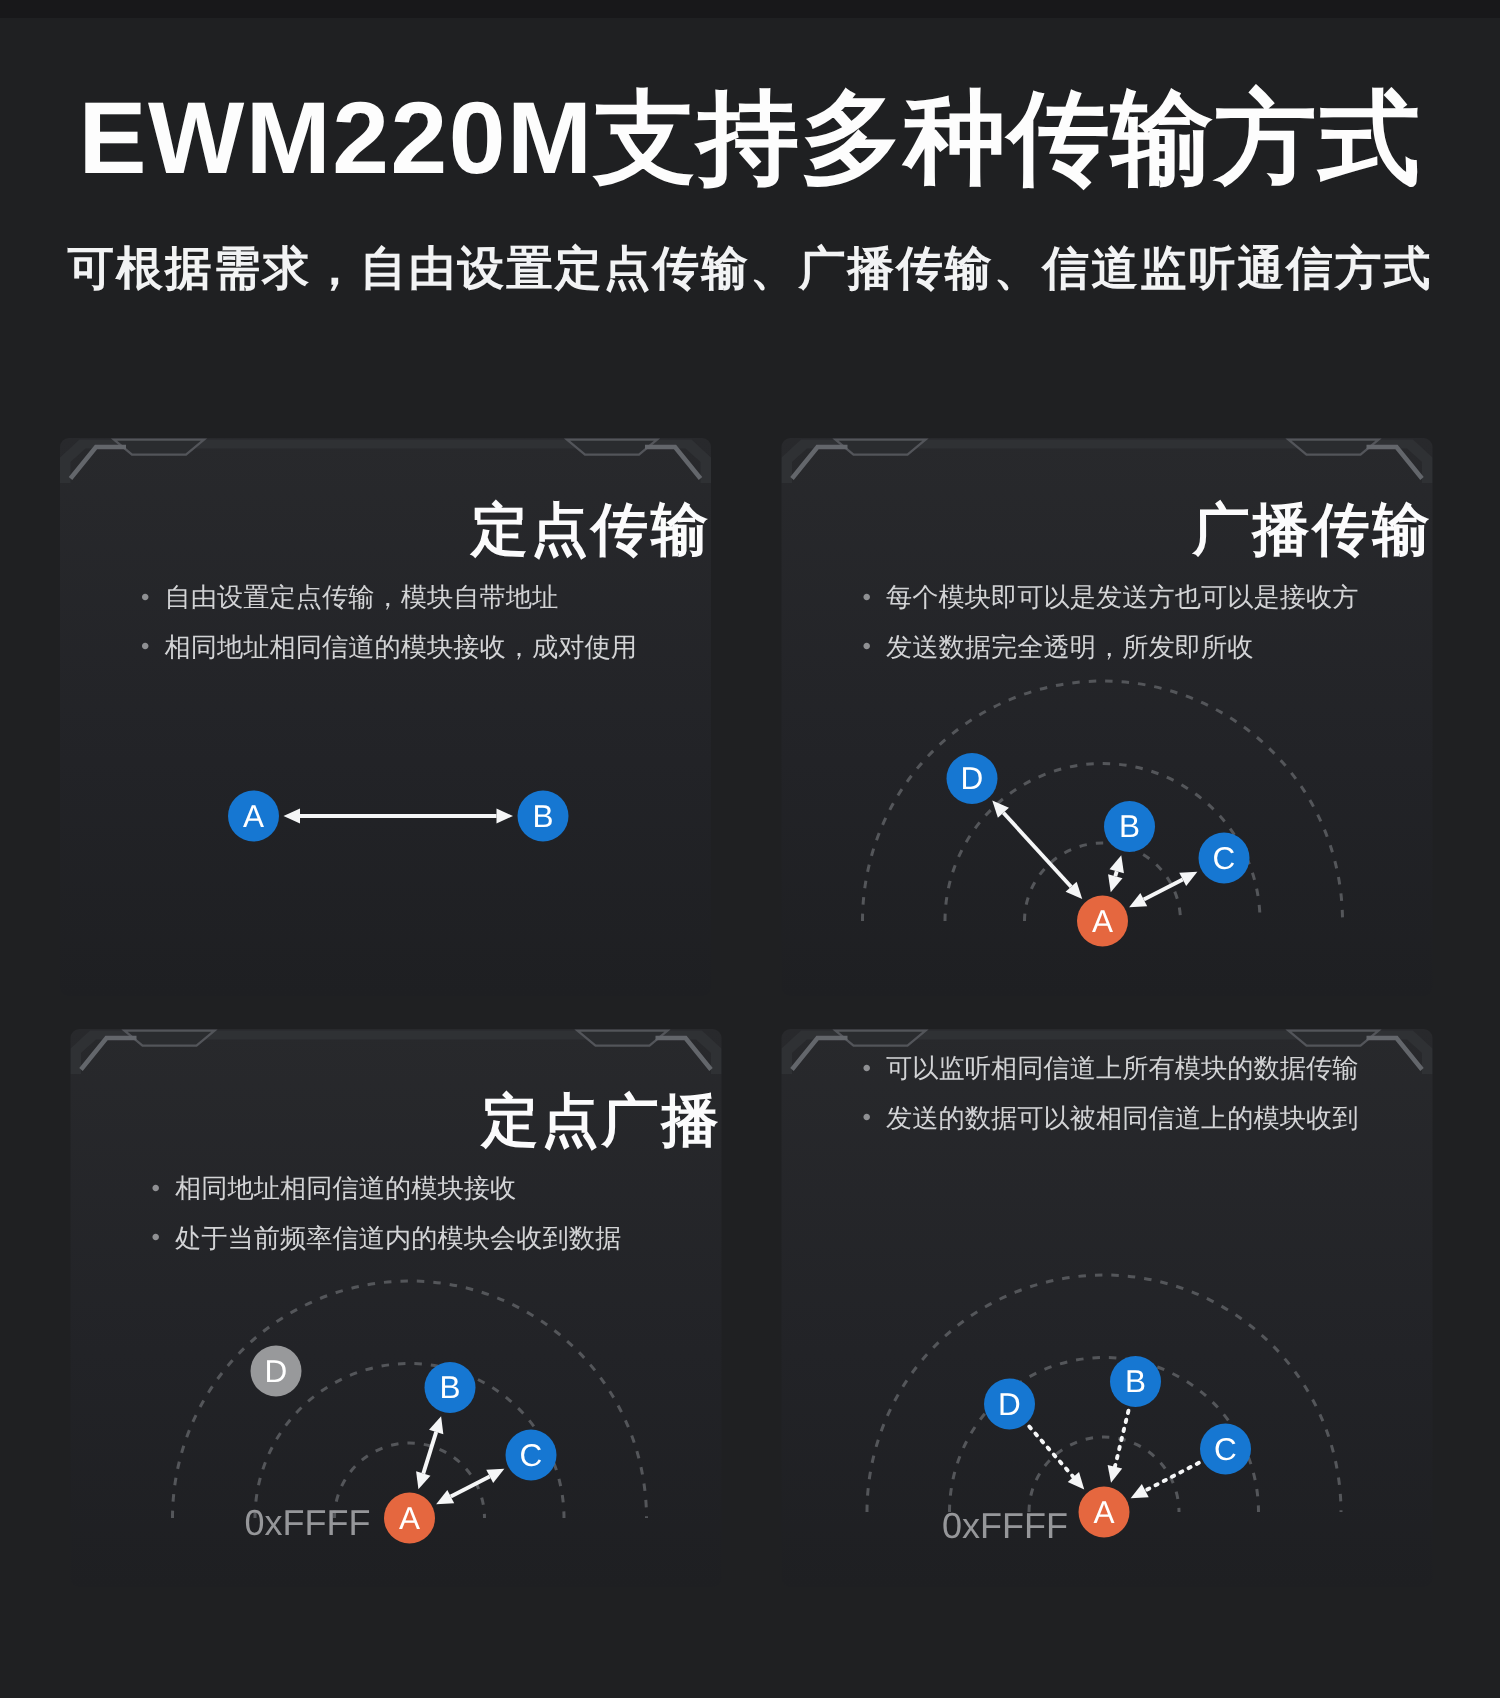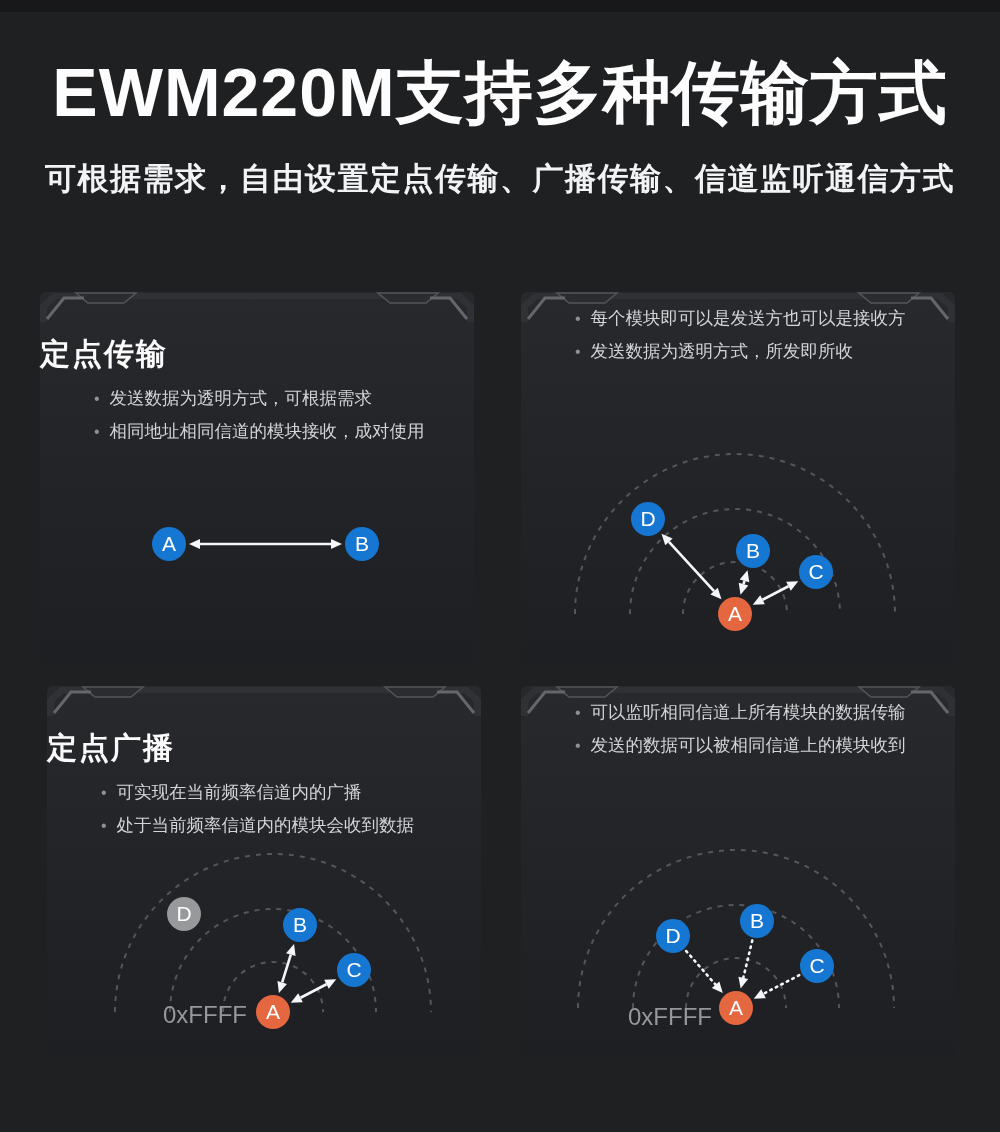--- a/index.html
+++ b/index.html
@@ -7,21 +7,21 @@
        font-family:"Liberation Sans","DejaVu Sans",sans-serif;}
   .top-strip{position:absolute;top:0;left:0;width:1000px;height:12px;background:#18181a;}
   header{position:absolute;top:0;left:0;width:1000px;text-align:center;}
   h1{margin:54px 0 0;font-size:68px;line-height:76px;font-weight:700;
      color:#fdfdfd;letter-spacing:1px;}
   .subtitle{margin:30px 0 0;font-size:31px;line-height:38px;font-weight:600;
      color:#f2f3f4;letter-spacing:1.5px;}
   .card{position:absolute;width:434px;height:372px;border-radius:6px;
      background:linear-gradient(180deg,#28292c 0%,#222327 58%,#1e1f22 100%);}
   .frame{position:absolute;top:0;left:0;display:block;}
-  .card-title{margin:44px 0 0;text-align:left;font-size:30px;line-height:36px;
+  .card-title{margin:44px 0 0;text-align:right;font-size:38px;line-height:36px;
      color:#fbfbfc;font-weight:700;letter-spacing:2px;}
   .bullets{list-style:none;margin:10px 0 0;padding:0 20px 0 54px;position:relative;z-index:2;}
   .bullets li{display:flex;align-items:flex-start;font-size:17.5px;line-height:33px;color:#d3d4d6;}
   .dot{color:#8f9093;margin-right:10px;font-size:16px;}
   .diagram{position:absolute;left:0;top:0;width:434px;height:372px;z-index:1;}
   .diagram text{font-family:"Liberation Sans","DejaVu Sans",sans-serif;}
 </style>
 </head>
 <body>
 
@@ -37,21 +37,21 @@
     <path d="M0,30 L0,13 L13,1 L421,1 L434,13 L434,30 L427,30 L427,16 L417,7 L17,7 L7,16 L7,30 Z" fill="#2f3134"></path>
     <path d="M36,1 L96,1 L84,11 L48,11 Z" fill="#2a2c2f" stroke="#53555a" stroke-width="1.5"></path>
     <path d="M338,1 L398,1 L386,11 L350,11 Z" fill="#2a2c2f" stroke="#53555a" stroke-width="1.5"></path>
     <polyline points="7,27 24,6 44,6" stroke="#63666b" stroke-width="3" fill="none"></polyline>
     <polyline points="390,6 410,6 427,27" stroke="#63666b" stroke-width="3" fill="none"></polyline>
   </svg>
   <h2 class="card-title">定点传输</h2>
   <ul class="bullets">
       <li>
         <span class="dot">•</span>
-        <span>发送数据为透明方式，可根据需求</span>
+        <span>自由设置定点传输，模块自带地址</span>
       </li>
       <li>
         <span class="dot">•</span>
         <span>相同地址相同信道的模块接收，成对使用</span>
       </li>
     </ul>
   <svg class="diagram" viewBox="0 0 434 372">
       <g>
         <line x1="160" y1="252" x2="291" y2="252" stroke="#f5f6f7" stroke-width="2.6"></line>
         <polygon points="302,252 291,257 291,247" fill="#f5f6f7"></polygon>
@@ -69,28 +69,29 @@
 </section>
 
 <section class="card" style="left:521px;top:292px">
   <svg class="frame" width="434" height="30" viewBox="0 0 434 30">
     <path d="M0,30 L0,13 L13,1 L421,1 L434,13 L434,30 L427,30 L427,16 L417,7 L17,7 L7,16 L7,30 Z" fill="#2f3134"></path>
     <path d="M36,1 L96,1 L84,11 L48,11 Z" fill="#2a2c2f" stroke="#53555a" stroke-width="1.5"></path>
     <path d="M338,1 L398,1 L386,11 L350,11 Z" fill="#2a2c2f" stroke="#53555a" stroke-width="1.5"></path>
     <polyline points="7,27 24,6 44,6" stroke="#63666b" stroke-width="3" fill="none"></polyline>
     <polyline points="390,6 410,6 427,27" stroke="#63666b" stroke-width="3" fill="none"></polyline>
   </svg>
+  <h2 class="card-title">广播传输</h2>
   <ul class="bullets">
       <li>
         <span class="dot">•</span>
         <span>每个模块即可以是发送方也可以是接收方</span>
       </li>
       <li>
         <span class="dot">•</span>
-        <span>发送数据为透明方式，所发即所收</span>
+        <span>发送数据完全透明，所发即所收</span>
       </li>
     </ul>
   <svg class="diagram" viewBox="0 0 434 372">
       <path d="M 162 322 A 52 52 0 0 1 266 322" fill="none" stroke="#54565a" stroke-width="2" stroke-dasharray="5 6"></path>
       <path d="M 109 322 A 105 105 0 0 1 319 322" fill="none" stroke="#54565a" stroke-width="2" stroke-dasharray="5 6"></path>
       <path d="M 54 322 A 160 160 0 0 1 374 322" fill="none" stroke="#54565a" stroke-width="2" stroke-dasharray="5 6"></path>
       <g>
         <line x1="193.0634362633984" y1="299.1382350002626" x2="147.9365637366016" y2="249.86176499973737" stroke="#f5f6f7" stroke-width="2.6"></line>
         <polygon points="140.50746047522685,241.74952580628218 151.62394518817217,246.48489988093067 144.24918228503105,253.23863011854408" fill="#f5f6f7"></polygon>
         <polygon points="200.49253952477315,307.2504741937178 189.37605481182783,302.51510011906936 196.75081771496895,295.7613698814559" fill="#f5f6f7"></polygon>
@@ -129,21 +130,21 @@
     <path d="M0,30 L0,13 L13,1 L421,1 L434,13 L434,30 L427,30 L427,16 L417,7 L17,7 L7,16 L7,30 Z" fill="#2f3134"></path>
     <path d="M36,1 L96,1 L84,11 L48,11 Z" fill="#2a2c2f" stroke="#53555a" stroke-width="1.5"></path>
     <path d="M338,1 L398,1 L386,11 L350,11 Z" fill="#2a2c2f" stroke="#53555a" stroke-width="1.5"></path>
     <polyline points="7,27 24,6 44,6" stroke="#63666b" stroke-width="3" fill="none"></polyline>
     <polyline points="390,6 410,6 427,27" stroke="#63666b" stroke-width="3" fill="none"></polyline>
   </svg>
   <h2 class="card-title">定点广播</h2>
   <ul class="bullets">
       <li>
         <span class="dot">•</span>
-        <span>可实现在当前频率信道内的广播</span>
+        <span>相同地址相同信道的模块接收</span>
       </li>
       <li>
         <span class="dot">•</span>
         <span>处于当前频率信道内的模块会收到数据</span>
       </li>
     </ul>
   <svg class="diagram" viewBox="0 0 434 372">
       <path d="M 176 326 A 50 50 0 0 1 276 326" fill="none" stroke="#54565a" stroke-width="2" stroke-dasharray="5 6"></path>
       <path d="M 123 326 A 103 103 0 0 1 329 326" fill="none" stroke="#54565a" stroke-width="2" stroke-dasharray="5 6"></path>
       <path d="M 68 326 A 158 158 0 0 1 384 326" fill="none" stroke="#54565a" stroke-width="2" stroke-dasharray="5 6"></path>

